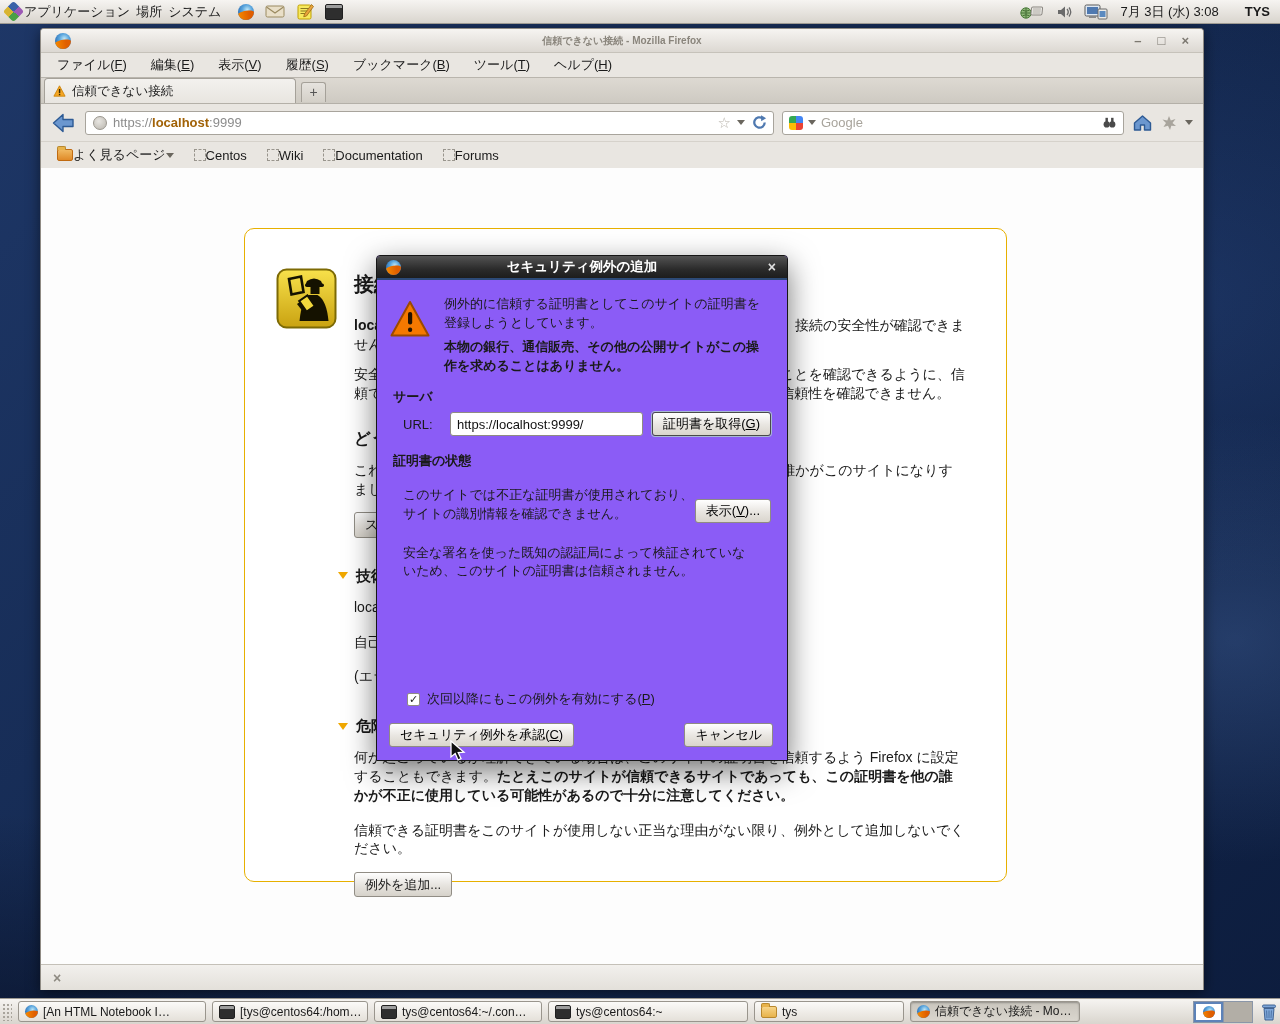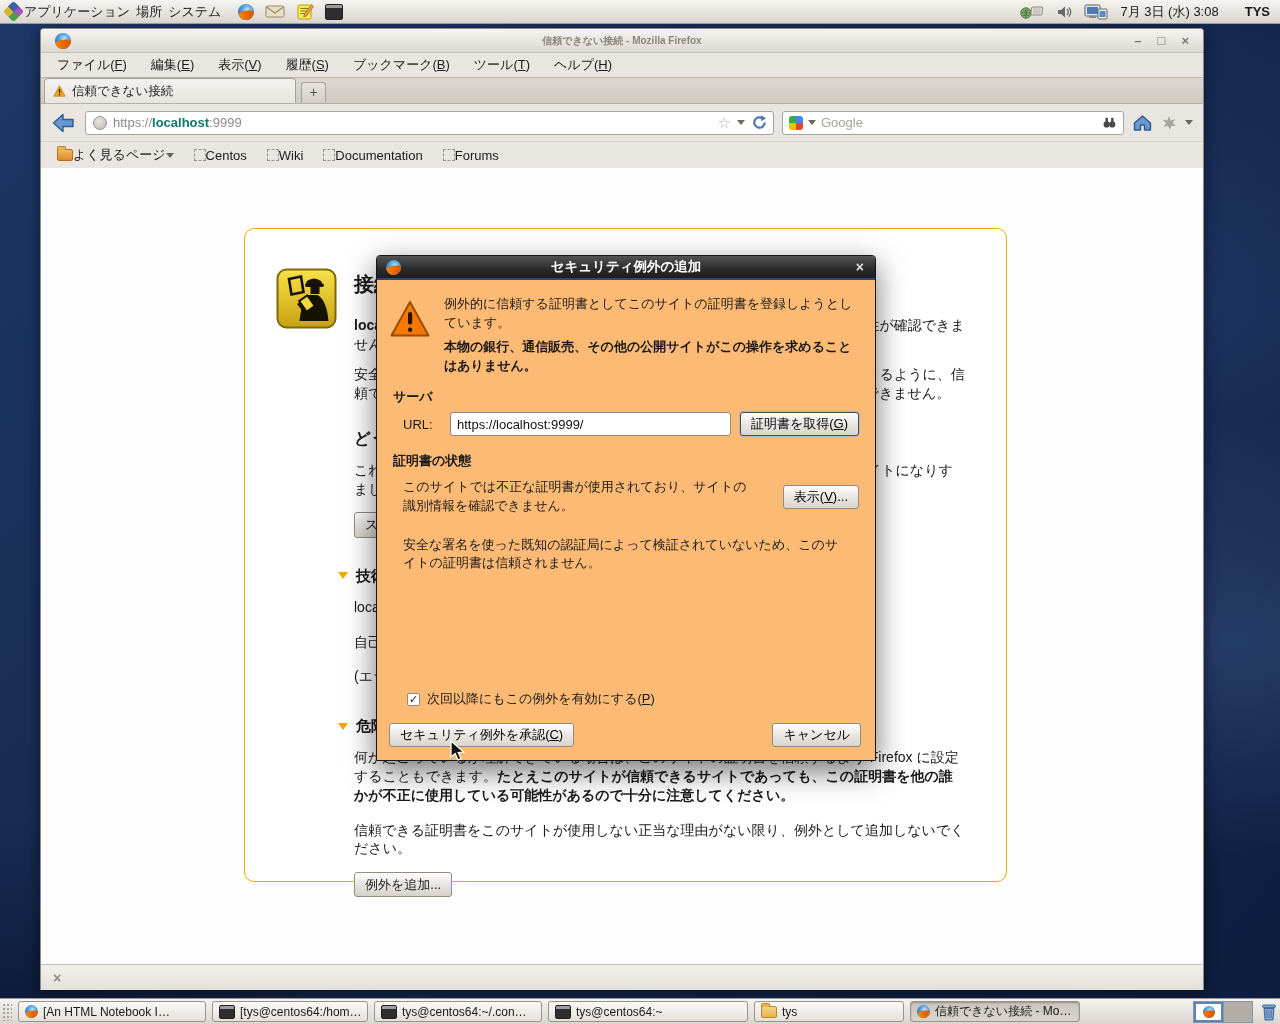--- a/index.html
+++ b/index.html
@@ -59,21 +59,21 @@
     background:linear-gradient(#f3f1ee,#e8e5e0); border:1px solid #a5a199; border-bottom:none;
     border-radius:4px 4px 0 0; font-size:12.5px; }
   .newtab { height:20px; width:25px; margin-left:5px; margin-bottom:1px; text-align:center; line-height:19px;
     background:linear-gradient(#e6e3de,#d4d0c8); border:1px solid #a5a199; border-bottom:none;
     border-radius:3px 3px 0 0; color:#555; font-size:14px; }
   .navbar { height:37px; display:flex; align-items:center; gap:8px; padding:0 10px;
     background:#e9e6e1; }
   .urlbar { flex:1 1 auto; height:24px; background:#fff; border:1px solid #a8a49c; border-radius:3px;
     display:flex; align-items:center; gap:6px; padding:0 5px 0 7px; font-size:13px; }
   .url-text { flex:1; white-space:nowrap; overflow:hidden; color:#8c8c8c; }
-  .url-host { color:#0f766e; font-weight:bold; }
+  .url-host { color:#a16207; font-weight:bold; }
   .globe { width:14px; height:14px; border-radius:50%; flex:none; border:1px solid #9a968e;
     background:radial-gradient(circle at 40% 35%,#e8e6e2,#b9b5ad); }
   .star { color:#b9b5ad; font-size:15px; line-height:1; }
   .chev { width:0; height:0; border-left:4px solid transparent; border-right:4px solid transparent;
     border-top:5px solid #6a665e; flex:none; }
   .searchbar { width:342px; height:24px; background:#fff; border:1px solid #a8a49c; border-radius:3px;
     display:flex; align-items:center; gap:5px; padding:0 6px; }
   .google-icon { width:14px; height:14px; border-radius:3px; flex:none;
     background:conic-gradient(#4285f4 0 25%,#ea4335 0 50%,#fbbc05 0 75%,#34a853 0); }
   .searchbar input { border:none; outline:none; flex:1; font-size:13px; background:transparent;
@@ -96,42 +96,42 @@
   .page-h1 { font-size:20px; font-weight:bold; margin:8px 0 18px; }
   .page-h2 { font-size:16.5px; font-weight:bold; margin:24px 0 12px; }
   .box-text p { margin-top:12px; }
   .expander { display:flex; align-items:center; gap:8px; margin:28px 0 4px -16px; font-weight:bold; font-size:15px; }
   .tri { width:0; height:0; border-left:5px solid transparent; border-right:5px solid transparent;
     border-top:7px solid #f0a800; }
   .gtk-btn { display:inline-block; background:linear-gradient(#fefefe,#e6e3de 55%,#d6d2ca);
     border:1px solid #918d85; border-radius:3px; padding:3px 10px; font-size:13px; margin-top:14px; }
 
   
-  #dialog { position:absolute; left:376px; top:255px; width:500px; height:506px; z-index:40;
-    background:#fdba74; border:1px solid #161616; border-radius:4px 4px 0 0;
+  #dialog { position:absolute; left:376px; top:255px; width:412px; height:506px; z-index:40;
+    background:#8b5cf6; border:1px solid #161616; border-radius:4px 4px 0 0;
     box-shadow:0 10px 30px rgba(0,0,0,.55); }
   .dlg-title { height:24px; display:flex; align-items:center; position:relative; border-radius:3px 3px 0 0;
     background:linear-gradient(#535353,#2b2b2b 60%,#1d1d1d); border-bottom:2px solid #2c4a78; }
   .dlg-title .ff-logo { margin-left:9px; }
   .dlg-title-text { position:absolute; left:0; right:0; text-align:center; color:#fff; font-weight:bold; font-size:13.5px; }
   .dlg-close { margin-left:auto; padding-right:11px; color:#e0e0e0; font-size:14px; font-weight:bold; z-index:1; }
   .dlg-body { position:absolute; left:0; right:0; top:26px; bottom:0; font-size:13px; }
   .dlg-msg { display:flex; gap:13px; padding:13px 20px 0 12px; line-height:1.45; }
   .dlg-msg .warn { flex:none; margin-top:4px; }
   .dlg-bold { font-weight:bold; margin-top:5px; }
   .sec-label { font-weight:bold; margin:13px 0 6px 16px; }
   .url-row { display:flex; align-items:center; gap:9px; margin:0 16px 0 26px; }
   .url-row .lab { width:38px; }
   .dlg-input { flex:1; height:24px; border:1px solid #8f8b83; border-radius:3px; background:#fff;
     font-size:13px; padding:0 6px; font-family:"Liberation Sans","DejaVu Sans",sans-serif; color:#111; }
   .dlg-btn { background:linear-gradient(#ffffff,#e8e5e0 55%,#d9d5cd); border:1px solid #8f8b83;
     border-radius:3px; padding:2px 10px; font-size:13px; white-space:nowrap;
     font-family:"Liberation Sans","DejaVu Sans",sans-serif; }
   .dlg-btn.focused { border-color:#4a4a4a; box-shadow:0 0 0 1px #a8b8d2; }
-  .status-row { display:flex; align-items:center; margin:8px 16px 0 26px; }
+  .status-row { display:flex; align-items:flex-end; margin:16px 16px 0 26px; }
   .status-row .txt { width:345px; line-height:1.4; }
   .status-row .dlg-btn { margin-left:auto; }
   .unknown { font-weight:bold; margin:9px 0 0 26px; }
   .desc { margin:21px 30px 0 26px; line-height:1.4; }
   .chk-row { position:absolute; left:30px; bottom:52px; display:flex; align-items:center; gap:7px; }
   .chk { width:13px; height:13px; background:#fff; border:1px solid #8f8b83; border-radius:2px;
     display:inline-flex; align-items:center; justify-content:center; font-size:11px; line-height:1; color:#222; }
   .btn-row { position:absolute; left:12px; right:14px; bottom:13px; display:flex; justify-content:space-between; }
   .cursor { position:absolute; left:72px; top:458px; z-index:5; }
 

